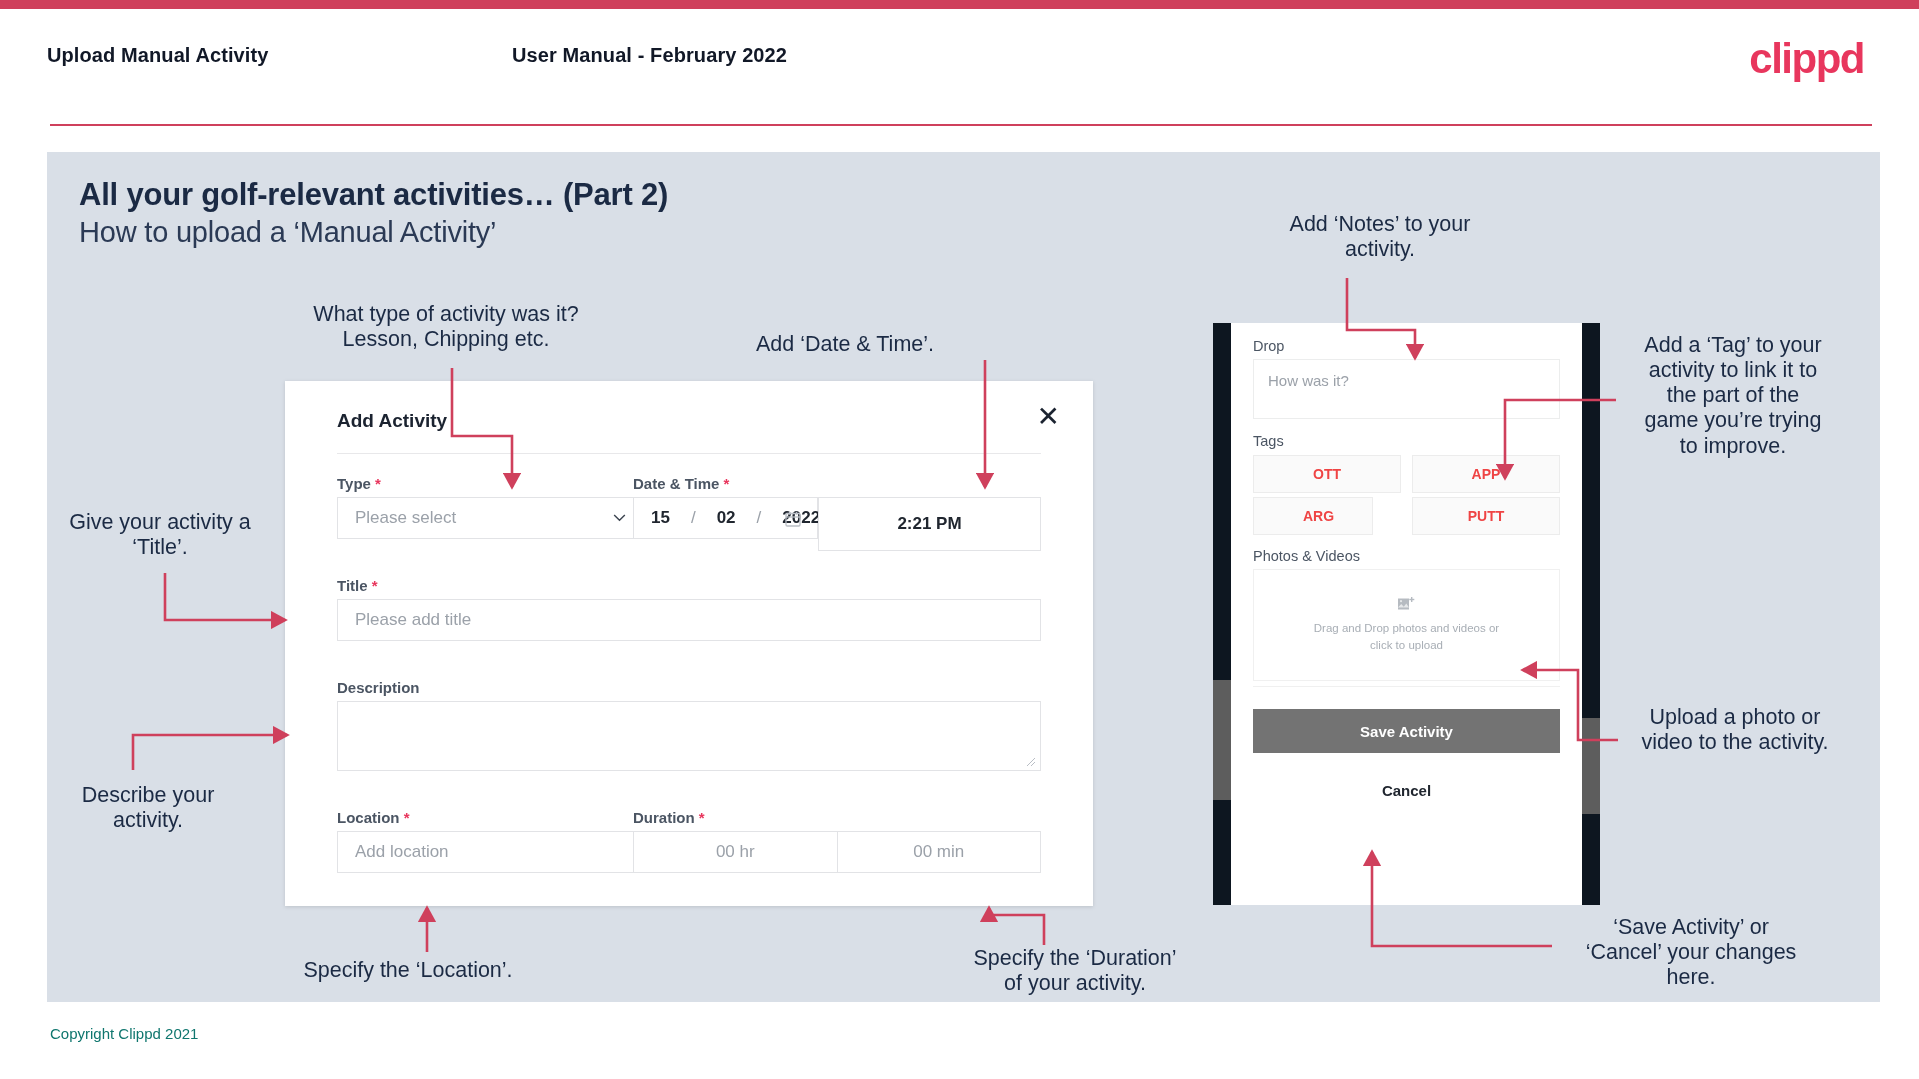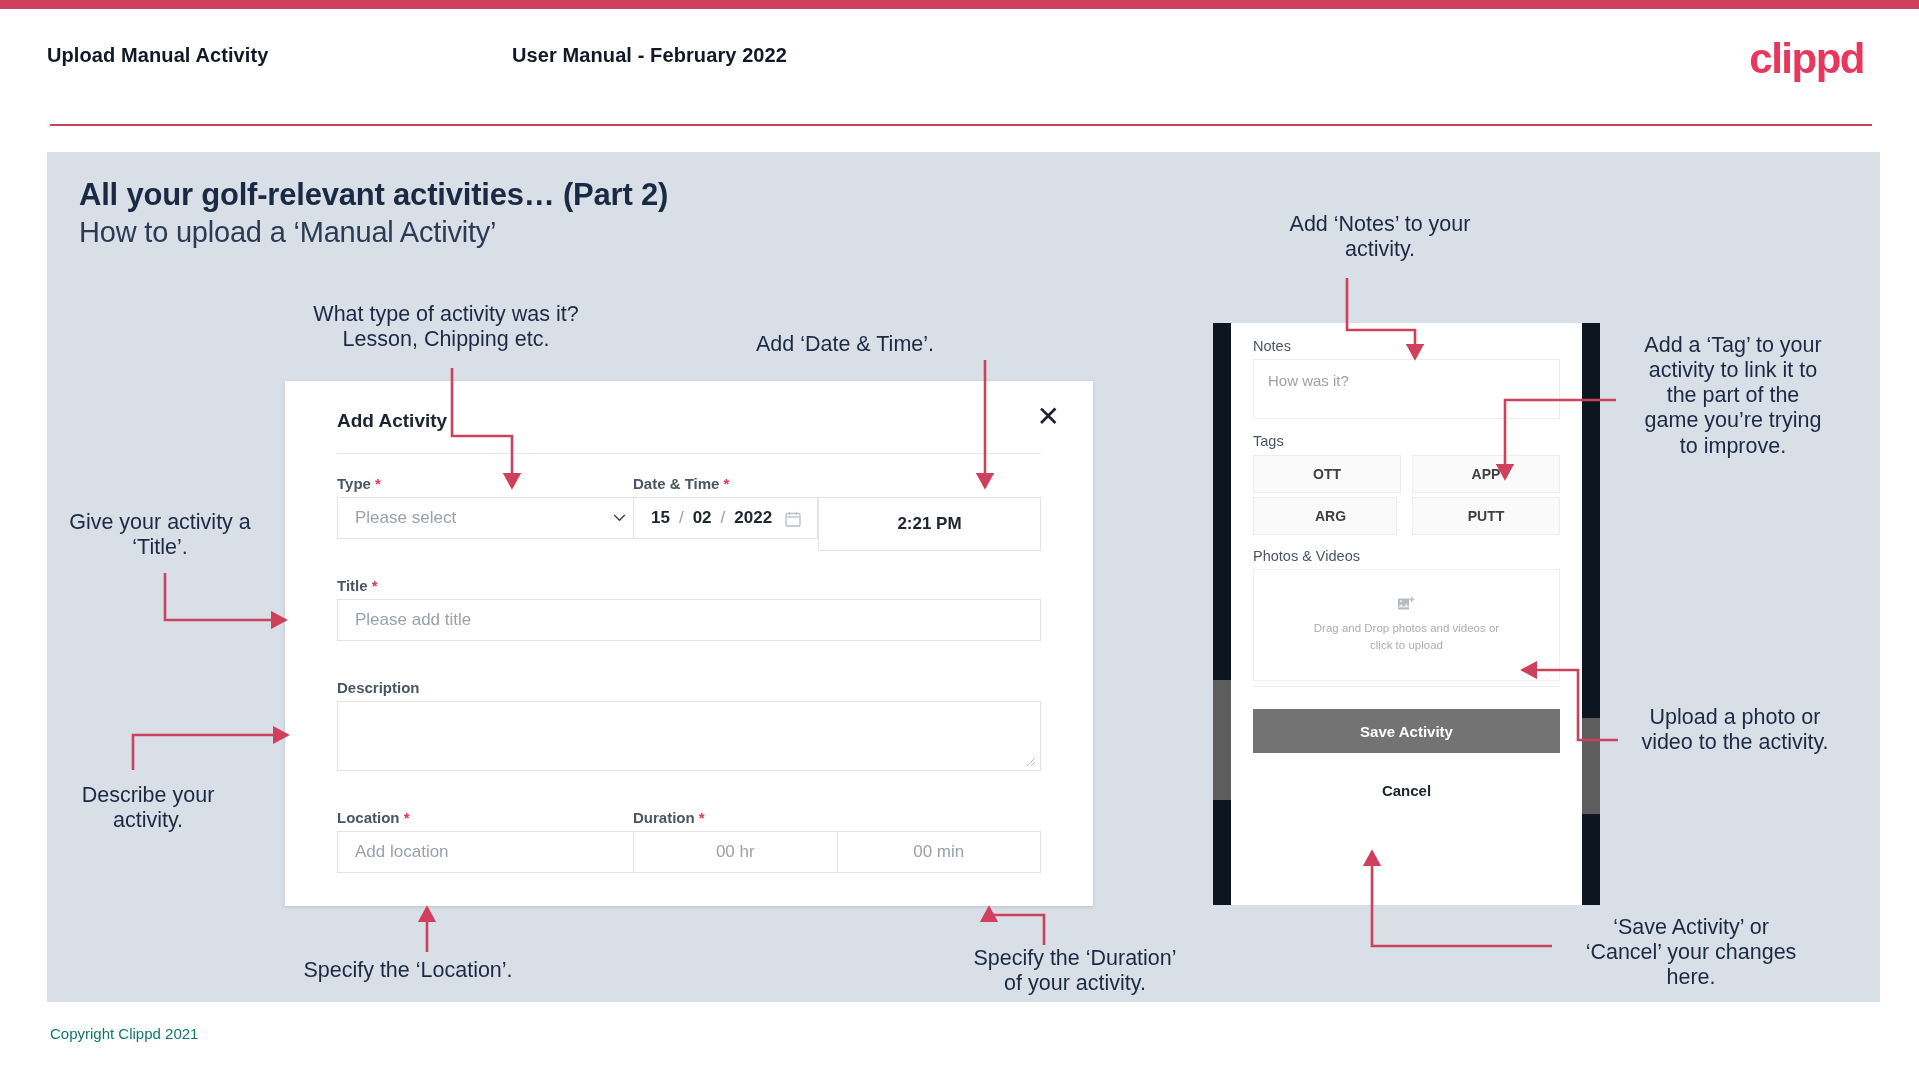--- a/index.html
+++ b/index.html
@@ -103,21 +103,21 @@
   .textarea{
     position:absolute;background:#fff;border:1px solid #e2e3e6;box-sizing:border-box;
   }
   .textarea .ph{
     font-size:17px;color:#9ba1a9;padding:14px 0 0 17px;display:block;
   }
   .resize{
     position:absolute;right:4px;bottom:3px;width:10px;height:10px;
   }
   .date-seg{
-    display:flex;align-items:center;gap:4px;padding-left:0;
+    display:flex;align-items:center;gap:16px;padding-left:0;
     font-size:17px;color:#20262f;font-weight:600;
   }
   .dur-split{
     position:absolute;left:0;top:0;width:100%;height:100%;
     display:flex;
   }
   .dur-cell{
     flex:1;display:flex;align-items:center;justify-content:center;
     font-size:17px;color:#9ba1a9;
   }
@@ -141,21 +141,21 @@
   .ph-label{
     position:absolute;font-size:14.5px;color:#4b5563;
   }
   .ph-input{
     position:absolute;border:1px solid #eceded;box-sizing:border-box;background:#fff;
   }
   .ph-input .ph{font-size:15px;color:#9ba1a9;padding:12px 0 0 14px;display:block;}
   .tag{
     position:absolute;border:1px solid #ececec;background:#fafafa;
     display:flex;align-items:center;justify-content:center;
-    font-size:14px;font-weight:700;color:#404040;box-sizing:border-box;
+    font-size:14px;font-weight:700;color:#ef4444;box-sizing:border-box;
   }
   .drop{
     position:absolute;border:1px solid #f0f0f0;box-sizing:border-box;background:#fff;
     display:flex;flex-direction:column;align-items:center;justify-content:center;
   }
   .drop-text{
     font-size:11.5px;color:#a8aeb5;text-align:center;line-height:1.45;margin-top:7px;
   }
   .ph-rule{position:absolute;background:#f0f0f0;height:1px;}
   .save-btn{
@@ -265,29 +265,29 @@
   </div>
 
   <div class="phone">
     <div class="bezel-l"></div>
     <div class="bezel-r"></div>
     <div class="bezel-btn" style="left:0;top:357px;height:120px;"></div>
     <div class="bezel-btn" style="right:0;top:395px;height:96px;"></div>
 
     <div class="screen">
 
-      <div class="ph-label" style="left:22px;top:15px;">Notes</div>
+      <div class="ph-label" style="left:22px;top:15px;">Drop</div>
       <div class="ph-input" style="left:22px;top:36px;width:307px;height:60px;">
         <span class="ph">How was it?</span>
       </div>
 
       <div class="ph-label" style="left:22px;top:110px;">Tags</div>
       <div class="tag" style="left:22px;top:132px;width:148px;height:38px;">OTT</div>
       <div class="tag" style="left:181px;top:132px;width:148px;height:38px;">APP</div>
-      <div class="tag" style="left:22px;top:174px;width:144px;height:38px;padding-left:11px;">ARG</div>
+      <div class="tag" style="left:22px;top:174px;width:120px;height:38px;padding-left:11px;">ARG</div>
       <div class="tag" style="left:181px;top:174px;width:148px;height:38px;">PUTT</div>
 
       <div class="ph-label" style="left:22px;top:225px;">Photos &amp; Videos</div>
       <div class="drop" style="left:22px;top:246px;width:307px;height:112px;">
         <svg style="width:19px;height:17px;" viewBox="0 0 19 17">
           <path d="M1 2.5 h11 v11 h-11 z" fill="#b6bbc1"></path>
           <path d="M1 11.5 l3.2 -3.6 l2.6 2.8 l2.5 -3.2 l2.7 4 z" fill="#e6e8ea"></path>
           <circle cx="4" cy="5.2" r="1.1" fill="#e6e8ea"></circle>
           <rect x="14" y="1" width="1.4" height="5" fill="#b6bbc1"></rect>
           <rect x="12.3" y="2.8" width="5" height="1.4" fill="#b6bbc1"></rect>

